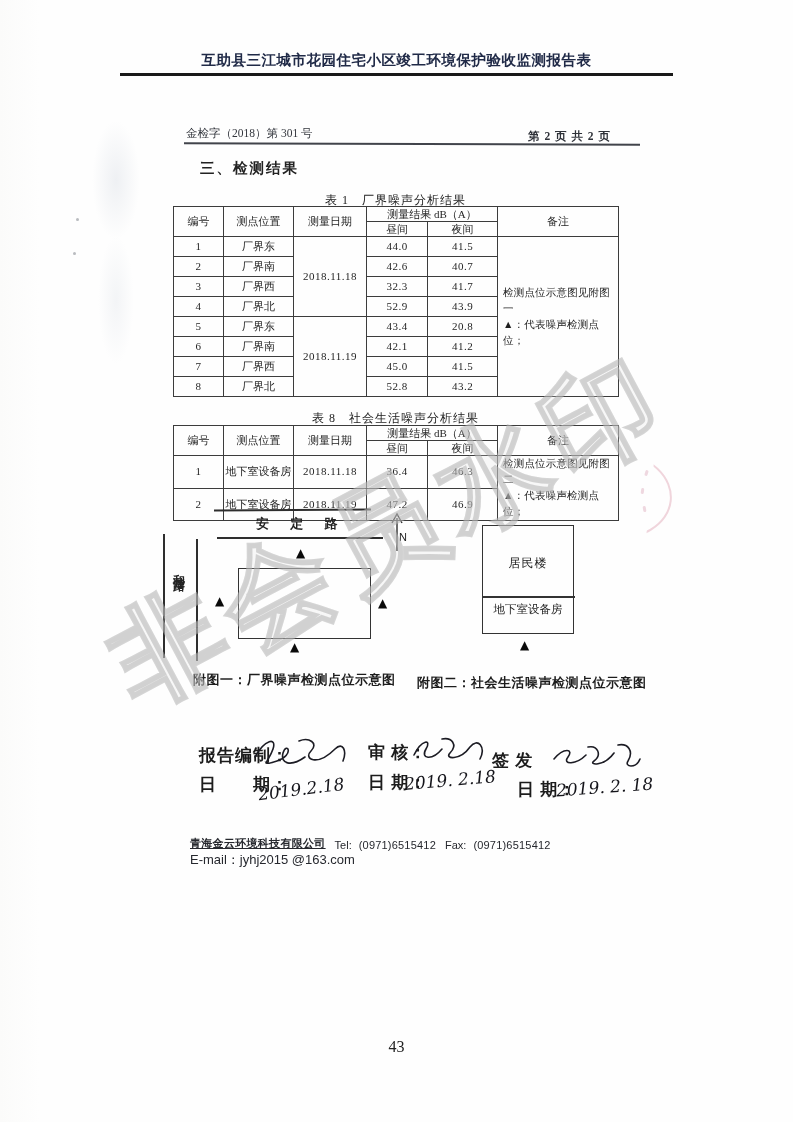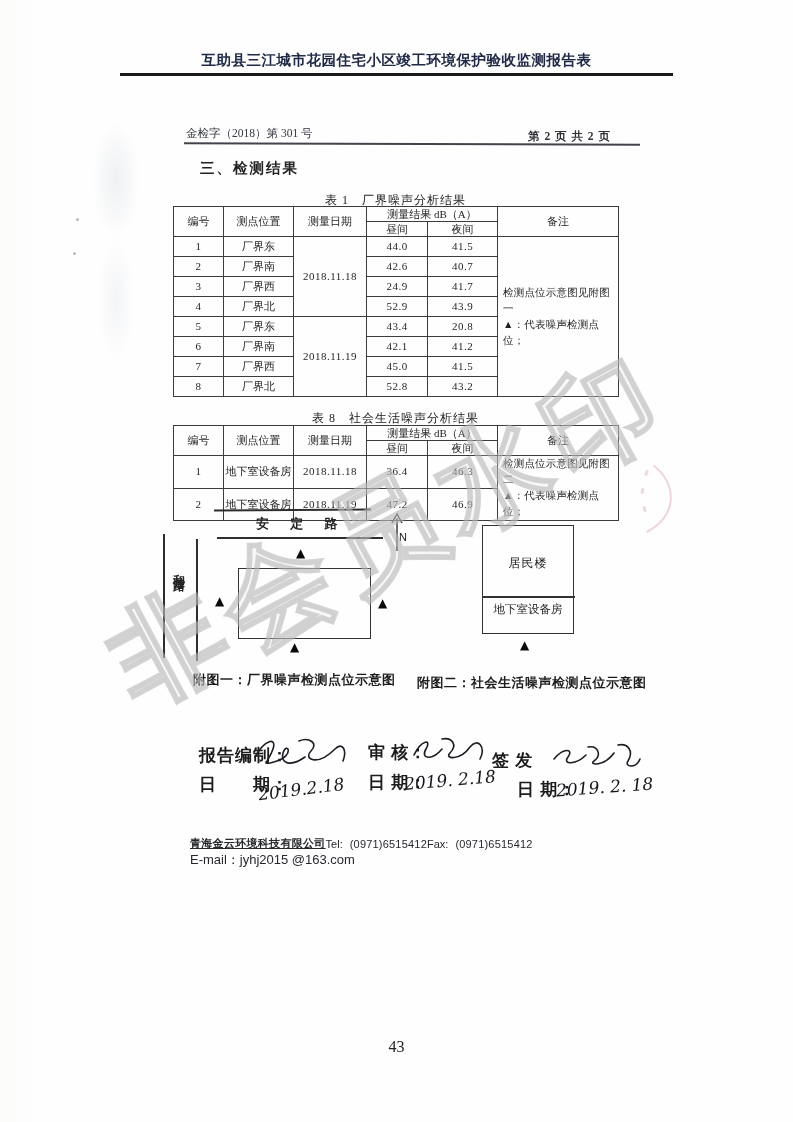--- a/index.html
+++ b/index.html
@@ -57,23 +57,23 @@
   .fig-cap{position:absolute;font-size:13px;font-weight:bold;color:#1d1d1d;letter-spacing:.5px}
   .figcap1{left:193px;top:671px}
   .figcap2{left:417px;top:674px}
 
   
   .sig-label{position:absolute;font-size:17px;font-weight:bold;color:#1c1c1c;letter-spacing:1px}
   .hw{position:absolute;font-family:"DejaVu Serif",serif;font-style:italic;font-size:17px;color:#14141a;white-space:nowrap}
   .sigsvg{position:absolute}
 
   
-  .footer-l1{position:absolute;left:190px;top:836px;font-family:"Liberation Sans",sans-serif;font-size:11px;color:#26282e;display:flex;align-items:center}
+  .footer-l1{position:absolute;left:190px;top:836px;font-family:"Liberation Sans",sans-serif;font-size:11px;color:#26282e;display:flex;align-items:flex-end}
   .footer-l1 .co{font-weight:bold;text-decoration:underline;letter-spacing:.3px}
-  .footer-l1 .lbl{}
+  .footer-l1 .lbl{margin-left:9px}
   .footer-l1 .val{margin-left:7px;letter-spacing:.2px}
   .footer-l2{position:absolute;left:190px;top:851px;font-family:"Liberation Sans",sans-serif;font-size:13px;color:#26282e}
   .page-num{position:absolute;left:0;top:1038px;width:100%;text-align:center;font-size:16px;color:#222}
 
   
   .watermark{
     position:absolute;left:155px;top:590px;transform:rotate(-28deg);transform-origin:0 100%;
     font-family:"Liberation Sans",sans-serif;font-weight:bold;font-size:112px;letter-spacing:10px;
     color:rgba(225,225,225,.22);-webkit-text-stroke:2.2px rgba(178,178,178,.55);
     white-space:nowrap;pointer-events:none;z-index:5;
@@ -138,21 +138,21 @@
       </tr>
       <tr>
         <td class="num">2</td>
         <td>厂界南</td>
         <td class="num">42.6</td>
         <td class="num">40.7</td>
       </tr>
       <tr>
         <td class="num">3</td>
         <td>厂界西</td>
-        <td class="num">24.9</td>
+        <td class="num">32.3</td>
         <td class="num">41.7</td>
       </tr>
       <tr>
         <td class="num">4</td>
         <td>厂界北</td>
         <td class="num">52.9</td>
         <td class="num">43.9</td>
       </tr>
       <tr>
         <td class="num">5</td>

